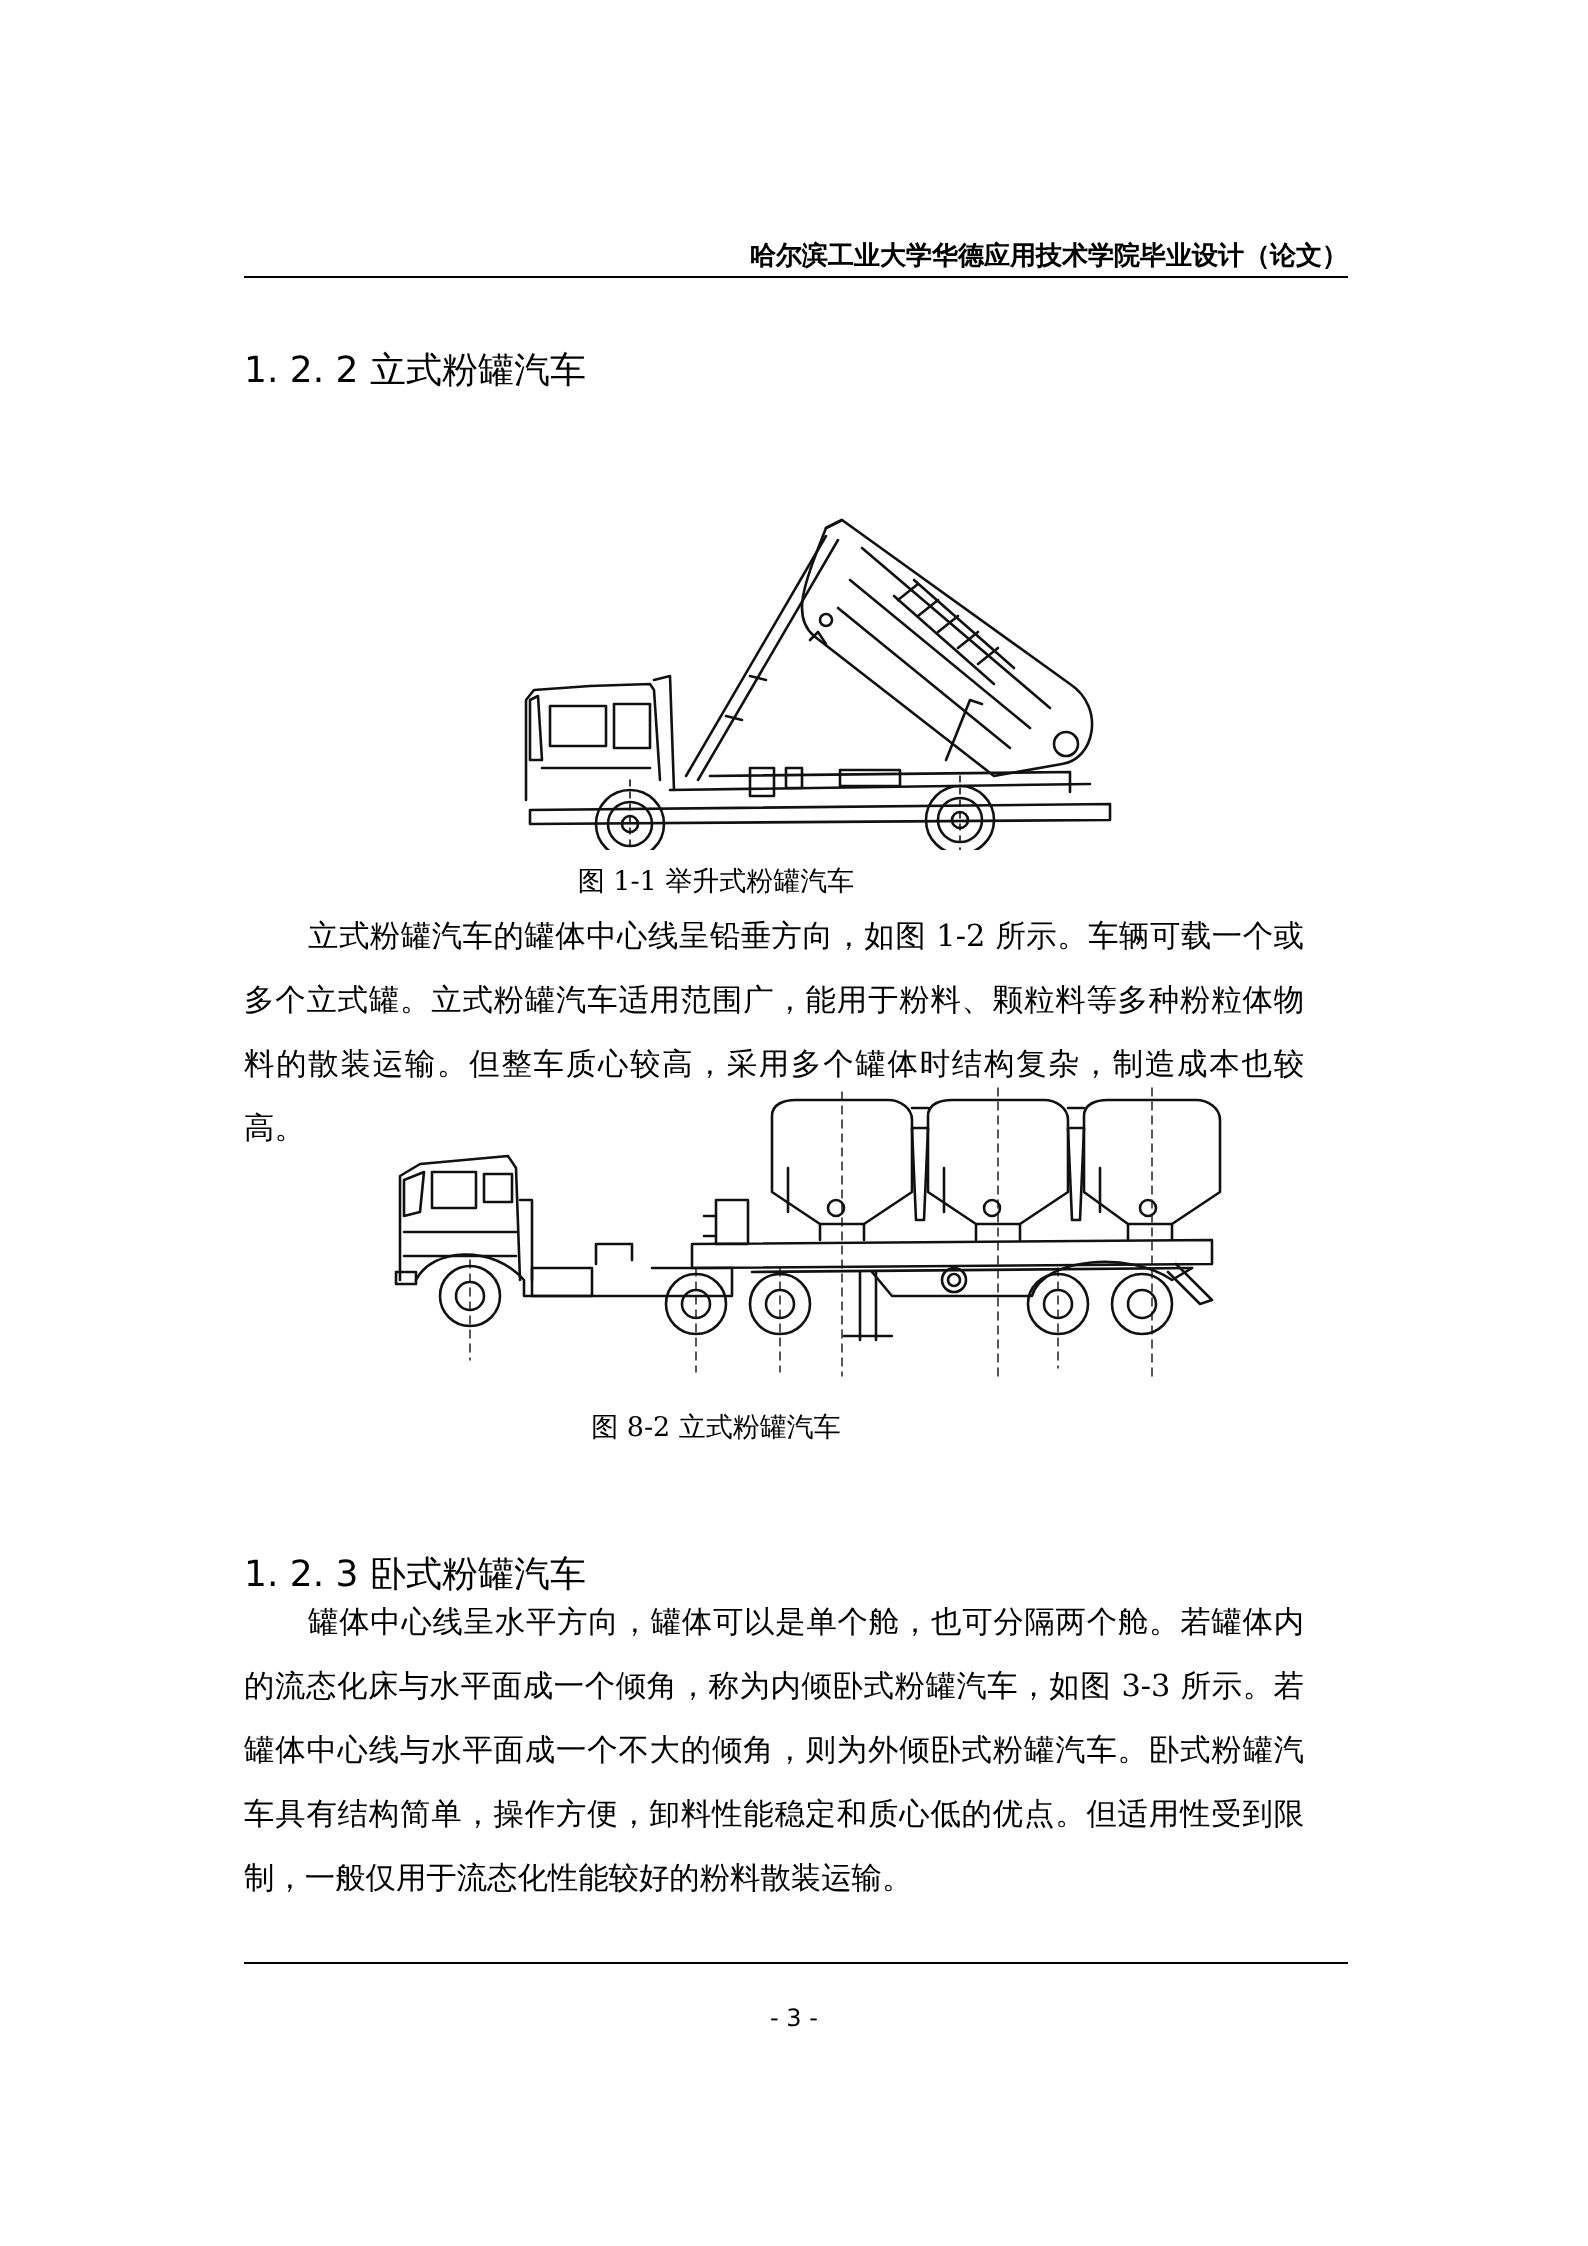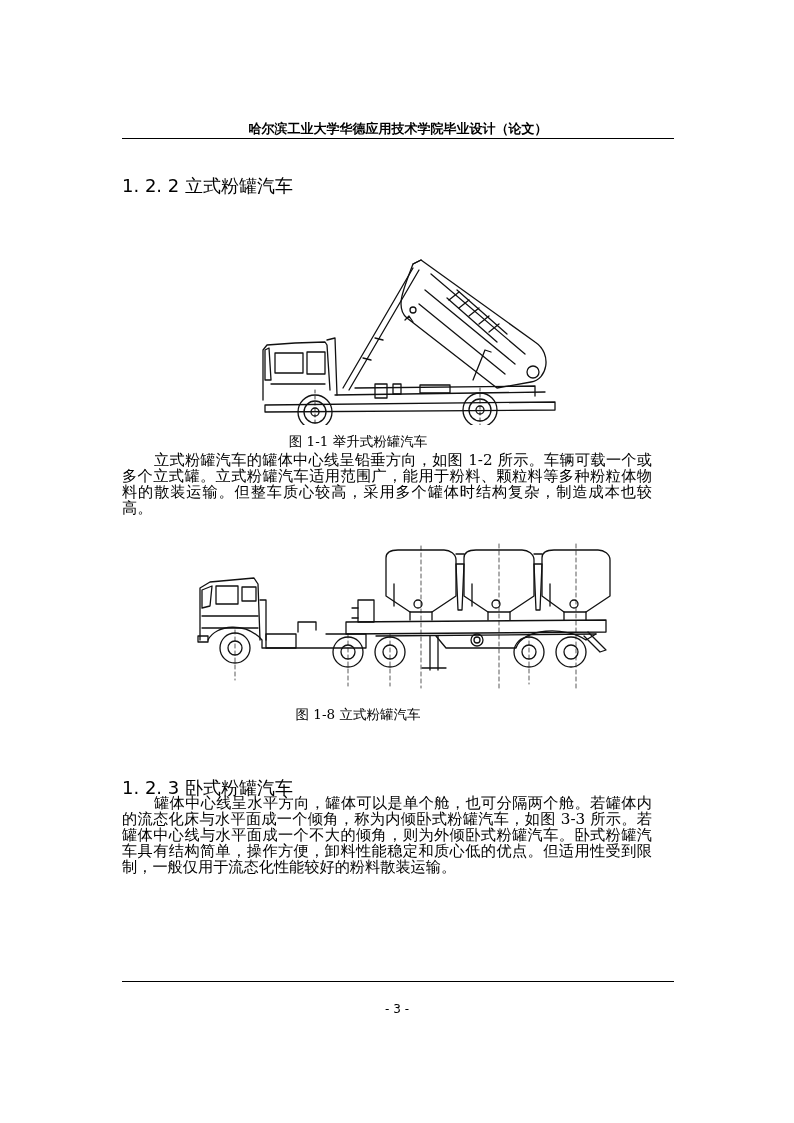--- a/index.html
+++ b/index.html
@@ -1,26 +1,26 @@
 <!DOCTYPE html>
 <html><head>
 <meta charset="utf-8">
 <style>
   html, body { margin: 0; padding: 0; background: #ffffff; }
   body { width: 794px; height: 1123px; position: relative; overflow: hidden;
          font-family: "DejaVu Serif", "Liberation Serif", serif; color: #000; }
   .abs { position: absolute; }
-  .header-title { left: 122px; width: 552px; top: 121px; text-align: center;
+  .header-title { left: 122px; width: 552px; top: 121px; text-align: right;
                   font-size: 13px; font-weight: bold; line-height: 15px;
                   font-family: "DejaVu Sans", "Liberation Sans", sans-serif; }
   .rule { left: 122px; width: 552px; height: 1px; background: #000; }
   .h2 { left: 122px; font-size: 18px; line-height: 22px;
         font-family: "DejaVu Sans", "Liberation Sans", sans-serif; text-align: center; }
   .caption { width: 716px; left: 0; text-align: center; font-size: 13.5px; line-height: 16px; }
-  .para { left: 122px; width: 530px; font-size: 15.2px; line-height: 16px; text-align: justify; }
+  .para { left: 122px; width: 530px; font-size: 15.2px; line-height: 32px; text-align: justify; }
   .para p { margin: 0; text-indent: 32px; }
   .page-num { left: 0; width: 794px; text-align: center; top: 1002px; font-size: 12px;
               font-family: "DejaVu Sans", "Liberation Sans", sans-serif; }
   svg { display: block; }
   .fig1 { left: 235px; top: 250px; width: 338px; height: 175px; }
   .fig2 { left: 186px; top: 540px; width: 430px; height: 150px; }
 </style>
 </head>
 <body>
 
@@ -125,21 +125,21 @@
       <path d="M208 44 L208 66 M286 44 L286 66 M364 44 L364 66"></path>
       <path d="M224 72 L224 80 M246 72 L246 80 M302 72 L302 80 M324 72 L324 80 M378 72 L378 80 M400 72 L400 80"></path>
       <circle cx="232" cy="64" r="4"></circle>
         <circle cx="310" cy="64" r="4"></circle>
         <circle cx="388" cy="64" r="4"></circle>
     </g>
     <path d="M235 6 L235 148 M313 4 L313 148 M390 4 L390 148 M49 90 L49 140 M162 94 L162 146 M204 94 L204 146 M343 94 L343 144" stroke-dasharray="4,3" stroke-width="0.7"></path>
   </svg>
 </div>
 
-<div class="abs caption" style="top:706px;">图 1-8  立式粉罐汽车</div>
+<div class="abs caption" style="top:706px;">图 8-2  立式粉罐汽车</div>
 
 <div class="abs h2" style="top:777px;">1. 2. 3 卧式粉罐汽车</div>
 
 <div class="abs para" style="top:795px;">
   <p>罐体中心线呈水平方向，罐体可以是单个舱，也可分隔两个舱。若罐体内的流态化床与水平面成一个倾角，称为内倾卧式粉罐汽车，如图 3-3 所示。若罐体中心线与水平面成一个不大的倾角，则为外倾卧式粉罐汽车。卧式粉罐汽车具有结构简单，操作方便，卸料性能稳定和质心低的优点。但适用性受到限制，一般仅用于流态化性能较好的粉料散装运输。</p>
 </div>
 
 <div class="abs rule" style="top:981px;"></div>
 <div class="abs page-num">- 3 -</div>
 

